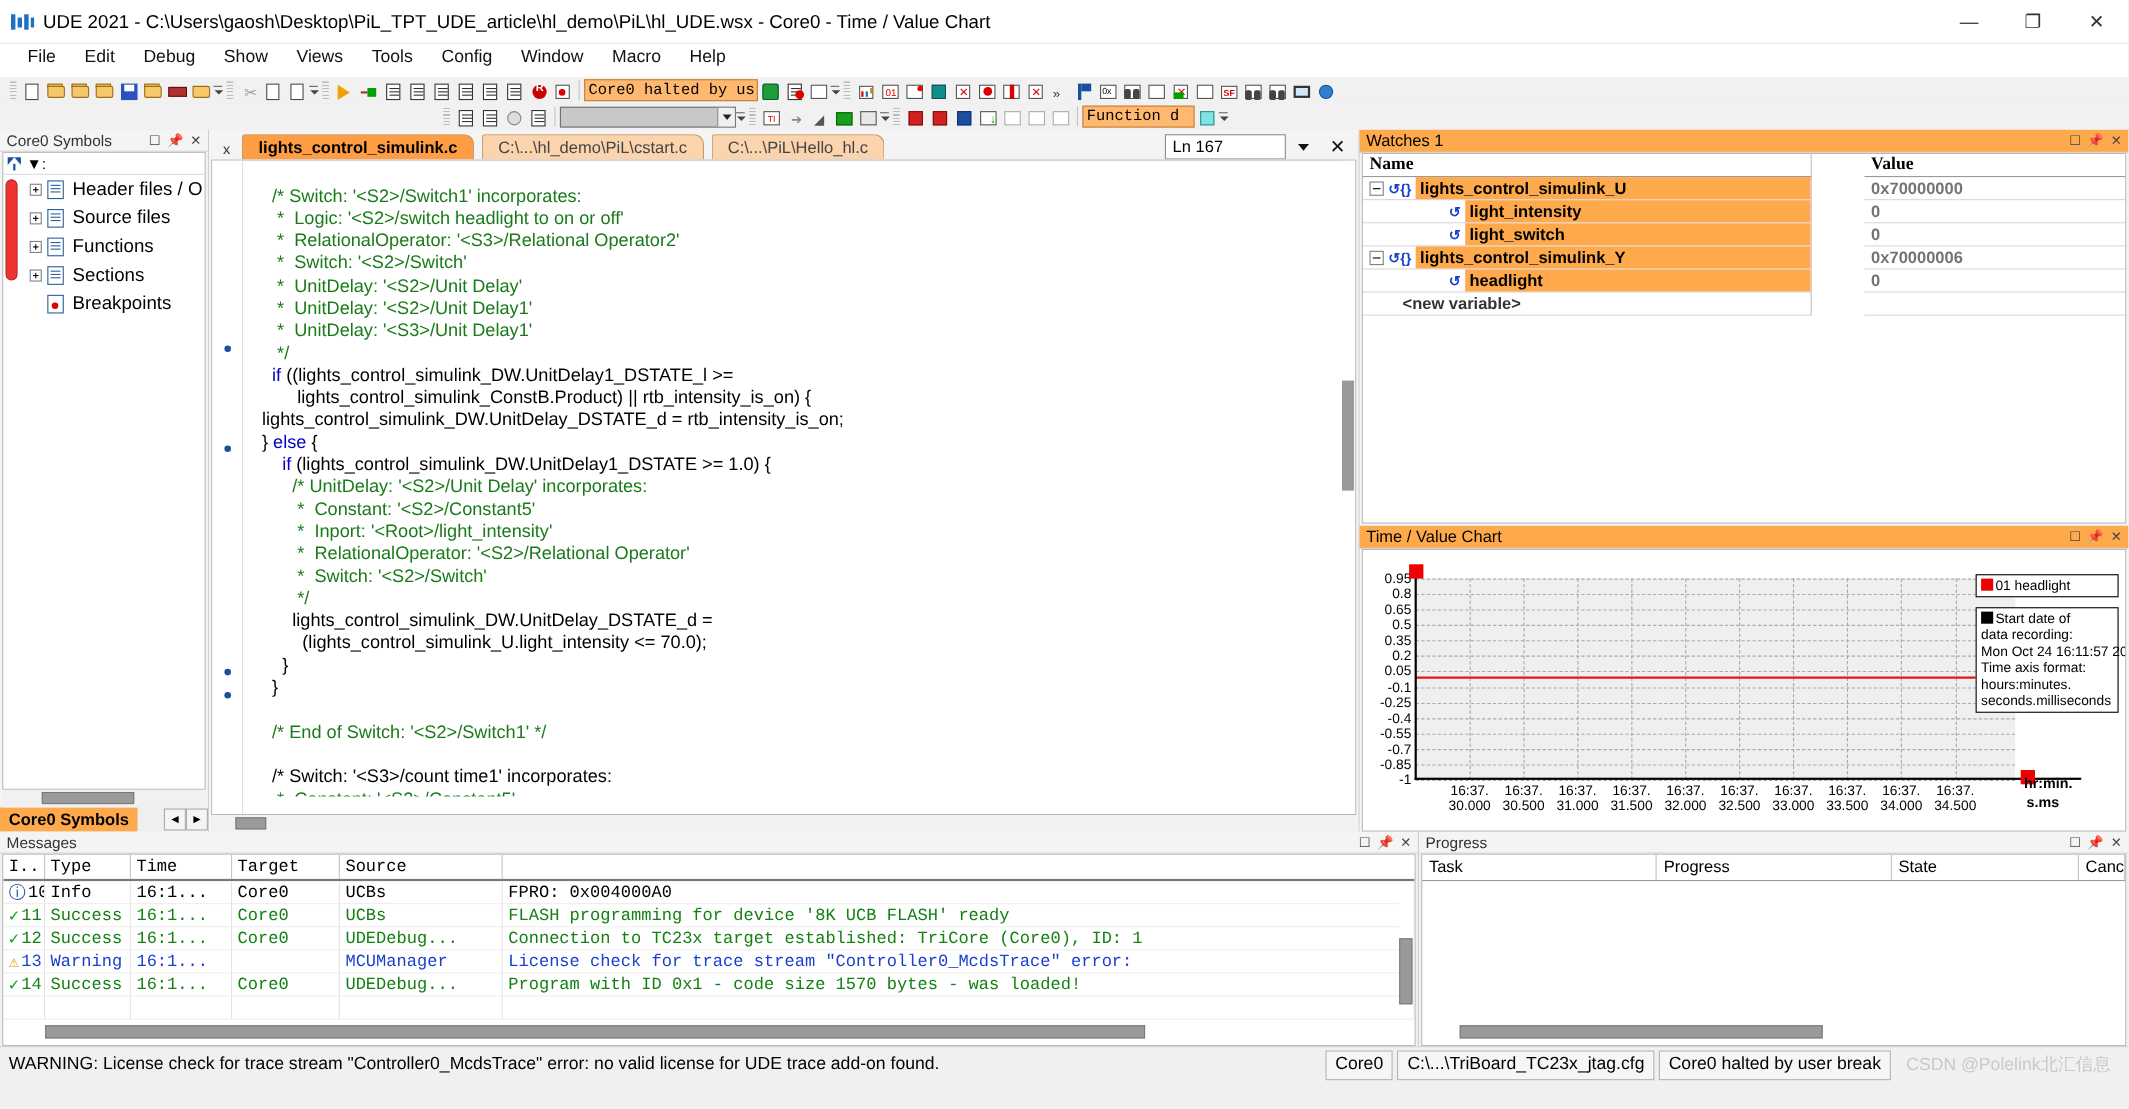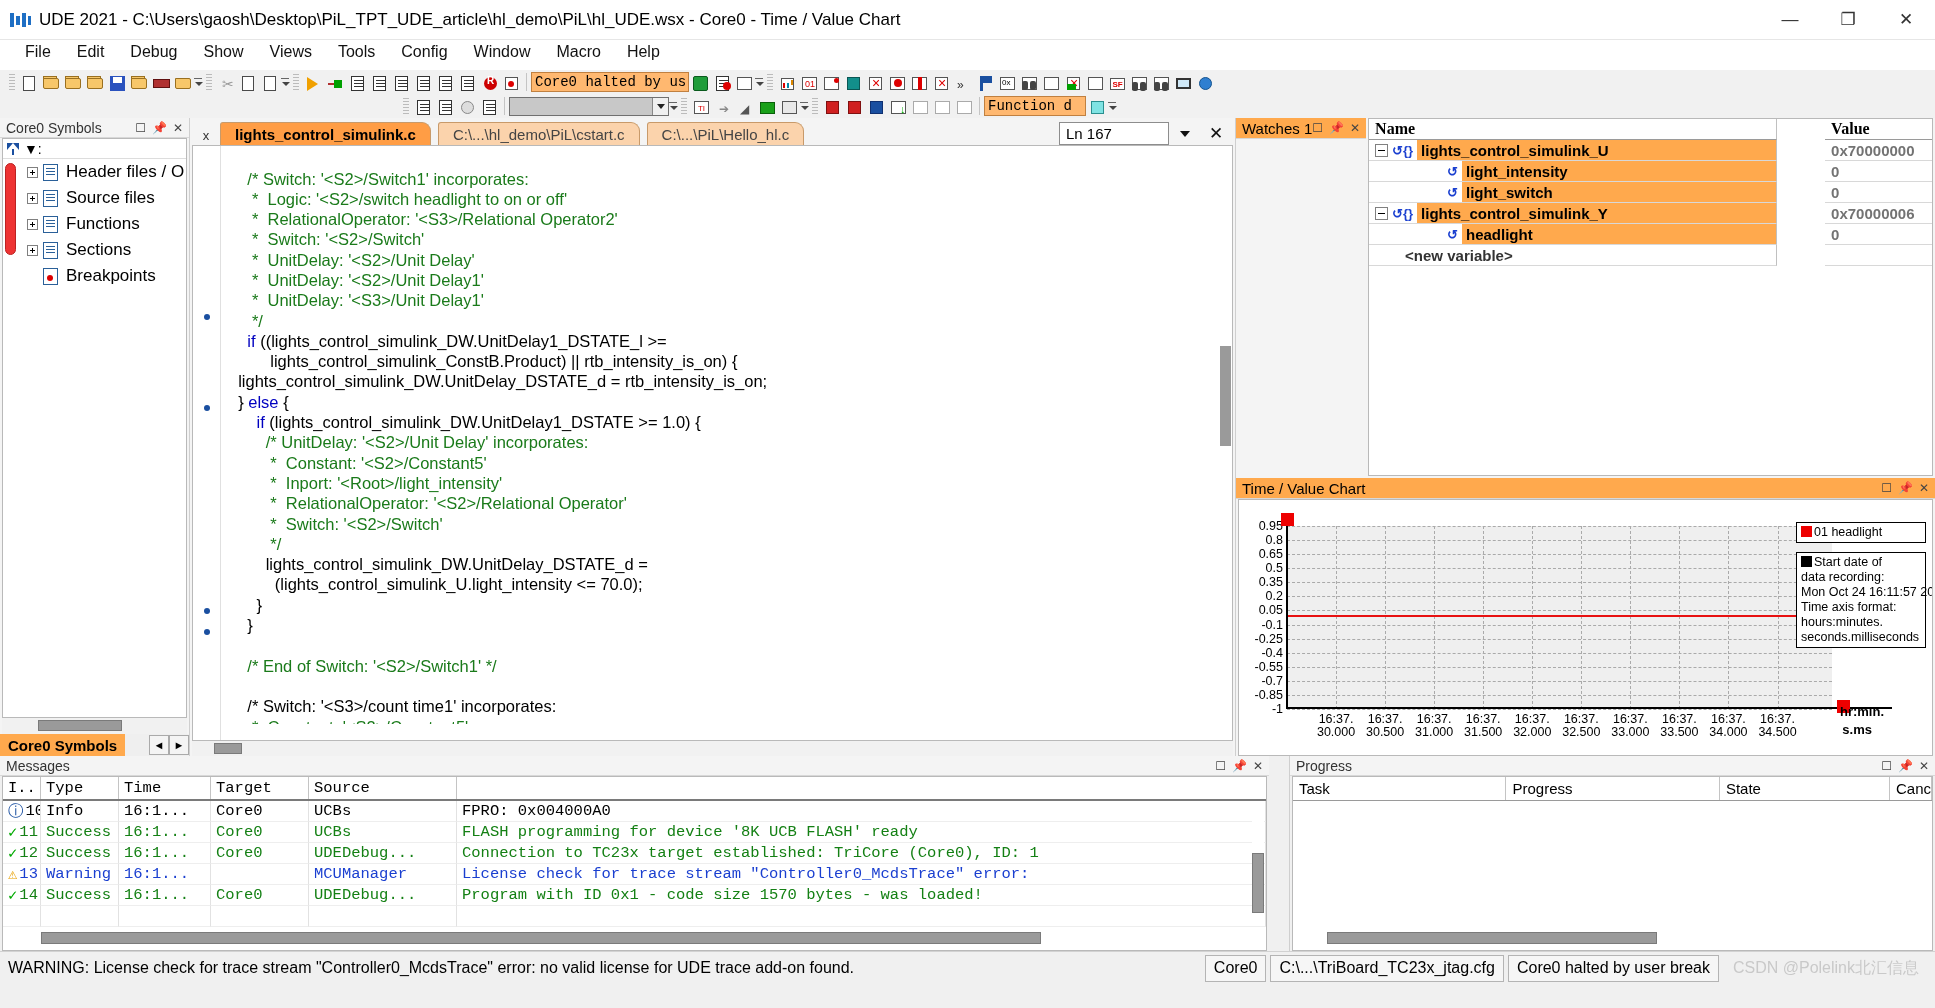--- a/index.html
+++ b/index.html
@@ -153,21 +153,21 @@
   #code { flex:1; padding:6px 0 0 8px; font-family:Liberation Sans, sans-serif; font-size:16.5px; line-height:20.3px; white-space:pre; color:#000; overflow:hidden;}
   .cm { color:#1a7a1a; }
   .kw { color:#0000c0; }
   .vscroll { position:absolute; right:0; top:0; width:13px; height:100%; background:#fff;}
   .vthumb { position:absolute; right:1px; top:200px; width:11px;height:100px;background:#9a9a9a;}
   #code-hscroll { height:15px; background:#f1f1f1; margin:0 2px; position:relative;}
   #code-hscroll .th { position:absolute; left:22px; top:2px; width:28px; height:11px; background:#9a9a9a; border:1px solid #7a7a7a;}
 
   
   #rightcol { width:700px; display:flex; flex-direction:column; background:#f4f4f4; border-left:1px solid #cfcfcf;}
-  #watches { height:358px; display:flex; flex-direction:row; }
+  #watches { height:358px; display:flex; flex-direction:column; }
   .wtable { flex:1; background:#fff; border:1px solid #b9b9b9; margin:0 2px; font-size:15px; overflow:hidden;}
   .wrow { display:flex; height:21px; align-items:stretch;font-weight:bold; }
   .wrow .c1 { width:408px; border-right:1px solid #c0c0c0; border-bottom:1px solid #d8d8d8; display:flex; align-items:center;}
   .wrow .c2 { flex:1; border-bottom:1px solid #d8d8d8; display:flex;align-items:center; padding-left:6px;margin-left:48px;}
   .whead { background:#fff; font-family:"Liberation Serif", serif; font-size:16px;}
   .whead .c1, .whead .c2 { border-bottom:1px solid #9a9a9a; padding-left:6px;}
   .wexp { width:13px;height:13px;border:1px solid #808080;background:#fff;position:relative;flex:none;margin-left:6px;}
   .wexp:before{content:"";position:absolute;left:2px;top:5px;width:7px;height:1px;background:#000;}
   .gly { color:#1a3fd0; font-size:13px; margin:0 4px; flex:none; font-family:"Liberation Sans",sans-serif;}
   .wname { background:#ffa94d; flex:1; height:100%; display:flex; align-items:center; padding-left:4px;}
@@ -183,21 +183,21 @@
   .xax { position:absolute; left:47px; bottom:46px; right:40px; height:2px; background:#000;}
   .ytick { position:absolute; right:100%; margin-right:4px; font-size:12.5px; transform:translateY(-50%); white-space:nowrap; color:#000;}
   .xtick { position:absolute; top:100%; margin-top:4px; font-size:12.5px; transform:translateX(-50%); text-align:center; line-height:13px; color:#000;}
   .dataline { position:absolute; left:0; right:0; height:0; border-top:2px solid #e81010;}
   .redmark { position:absolute; width:13px;height:13px;background:#e00; }
   .legendbox { position:absolute; background:#fff; border:1px solid #000; font-size:12.5px; padding:2px 4px; line-height:15px; white-space:nowrap;}
   .swatch { display:inline-block; width:11px;height:11px;vertical-align:-1px;margin-right:2px;}
   .axlabel{ position:absolute; font-size:13px; font-weight:bold; }
 
   
-  #bottom { display:flex; height:195px;gap:20px; }
+  #bottom { display:flex; height:195px; }
   #messages { flex:1; display:flex; flex-direction:column; min-width:0;}
   .mtable { flex:1; background:#fff; border:1px solid #b9b9b9; margin:0 2px; font-family:"Liberation Mono", monospace; font-size:15.5px; overflow:hidden; position:relative;}
   .mhead { display:flex; height:24px; border-bottom:2px solid #7a7a7a; align-items:stretch;}
   .mhead div { border-right:1px solid #c4c4c4; display:flex; align-items:center; padding-left:5px;}
   .mrow { display:flex; height:21px; align-items:stretch;}
   .mrow div { border-right:1px solid #e2e2e2; border-bottom:1px solid #eee; display:flex;align-items:center; padding-left:5px; white-space:nowrap; overflow:hidden;}
   .ci{width:38px;} .ct{width:78px;} .ctm{width:92px;} .ctg{width:98px;} .cs{width:148px;} .cm2{flex:1;}
   .ok { color:#148014; } .warn { color:#1a3fd0; } .info { color:#000; }
   .tickg{color:#0a0;font-weight:bold;margin-right:2px;}
   .warnicon{color:#e8a000;margin-right:2px;}

